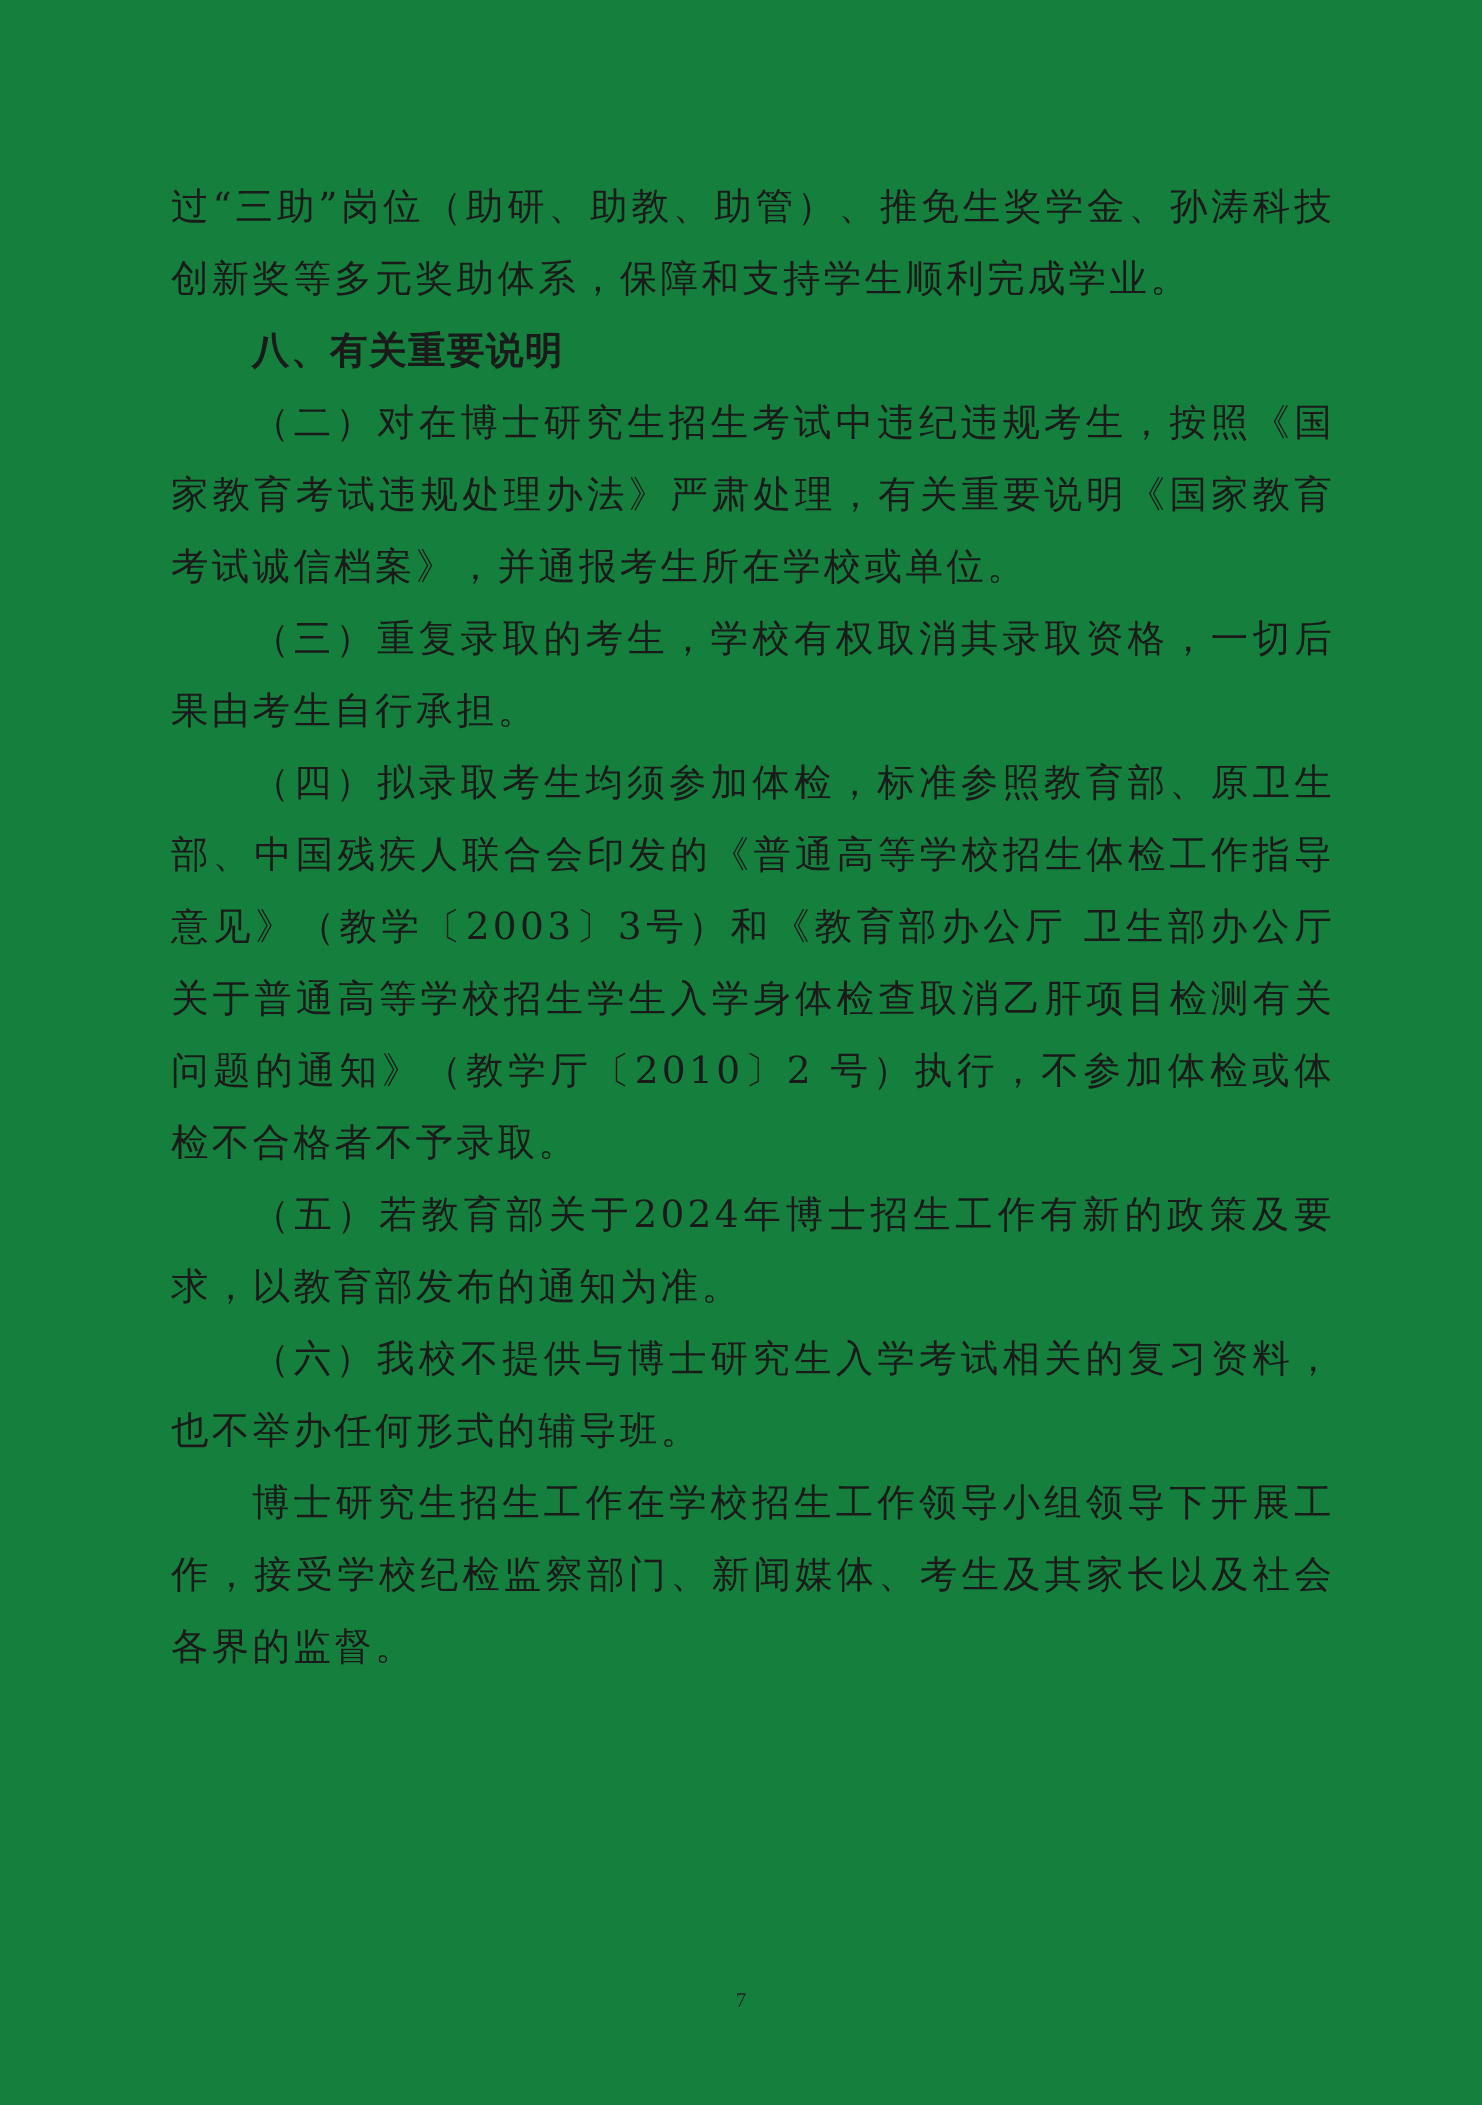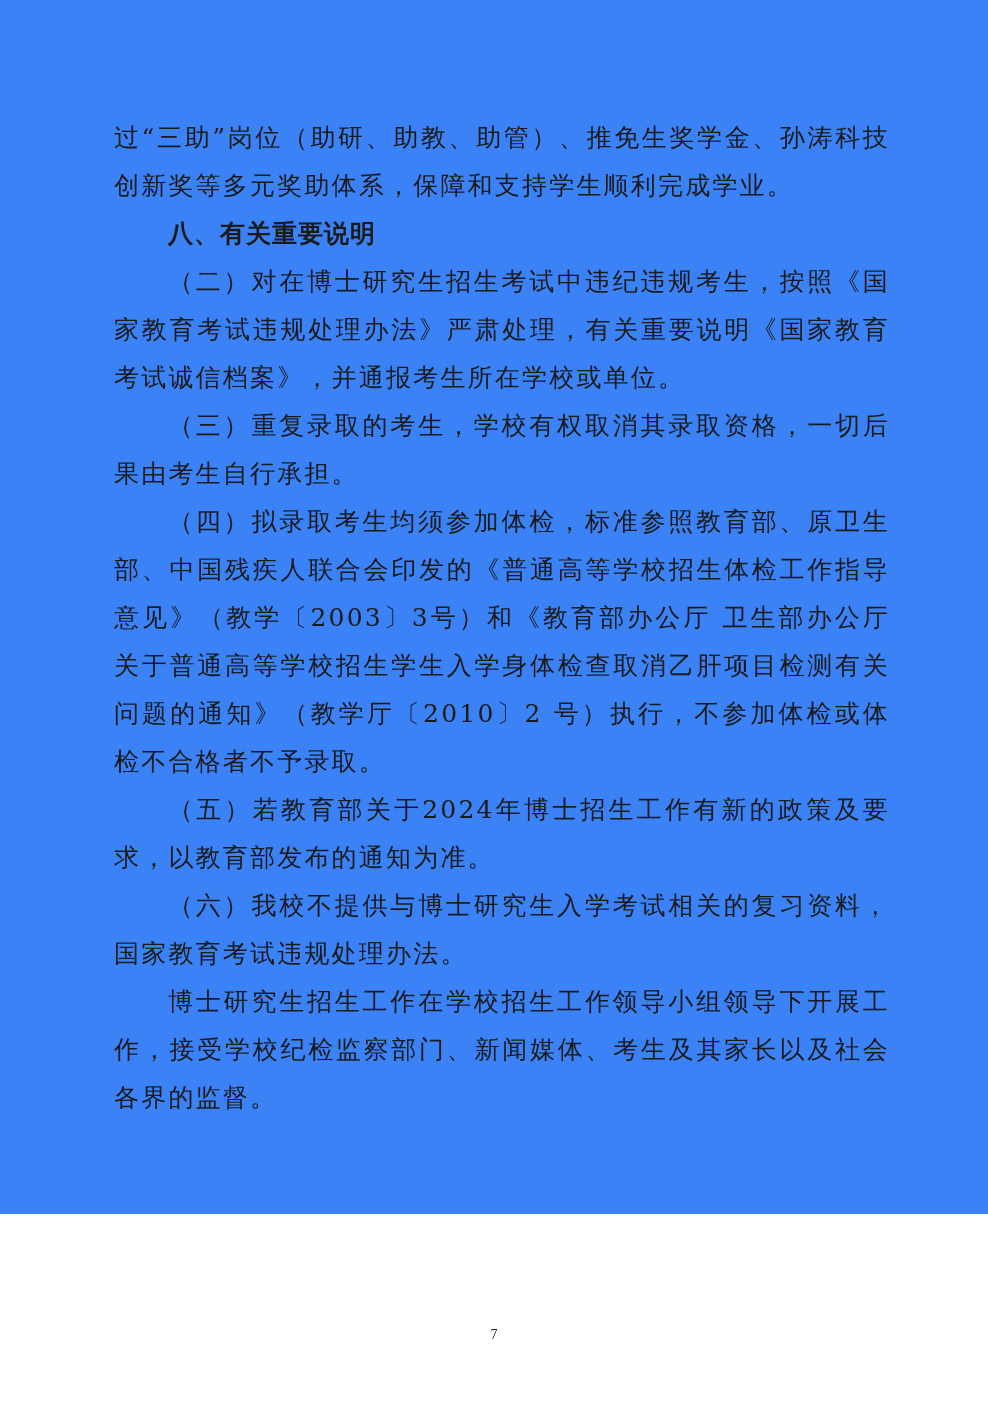--- a/index.html
+++ b/index.html
@@ -1,48 +1,48 @@
 <!DOCTYPE html>
 <html><head>
   <meta charset="utf-8">
   <style>
     html, body { margin: 0; padding: 0; background: #ffffff; }
     body { width: 988px; height: 1403px; position: relative; overflow: hidden; }
     .page {
-      position: absolute; left: 0; top: 0; width: 988px; height: 1214px; background: #3b82f6;
+      position: absolute; left: 0; top: 0; width: 988px; height: 1403px; background: #15803d;
     }
     .content {
       position: absolute; left: 114px; top: 114px; width: 776px;
       font-family: "DejaVu Serif", "Liberation Serif", serif;
       font-size: 25px; color: #1a1a1a;
       line-height: 48px;
       letter-spacing: 2.2px;
       text-align: justify;
     }
     .content p { margin: 0; }
     .indent { text-indent: 54px; }
     .heading {
-      font-family: Liberation Serif, serif;
+      font-family: Liberation Sans, sans-serif;
       font-weight: bold;
       text-indent: 54px;
       letter-spacing: 1px;
     }
     .page-num {
       position: absolute; left: 0; width: 988px; top: 1327px; text-align: center;
       font-family: "Liberation Serif", serif; font-size: 14px; color: #222;
     }
   </style>
 </head>
 <body>
 
 <div class="page">
   <div class="content">
     <p>过“三助”岗位（助研、助教、助管）、推免生奖学金、孙涛科技创新奖等多元奖助体系，保障和支持学生顺利完成学业。</p>
     <p class="heading">八、有关重要说明</p>
     <p class="indent">（二）对在博士研究生招生考试中违纪违规考生，按照《国家教育考试违规处理办法》严肃处理，有关重要说明《国家教育考试诚信档案》，并通报考生所在学校或单位。</p>
     <p class="indent">（三）重复录取的考生，学校有权取消其录取资格，一切后果由考生自行承担。</p>
     <p class="indent">（四）拟录取考生均须参加体检，标准参照教育部、原卫生部、中国残疾人联合会印发的《普通高等学校招生体检工作指导意见》（教学〔2003〕3号）和《教育部办公厅 卫生部办公厅关于普通高等学校招生学生入学身体检查取消乙肝项目检测有关问题的通知》（教学厅〔2010〕2 号）执行，不参加体检或体检不合格者不予录取。</p>
     <p class="indent">（五）若教育部关于2024年博士招生工作有新的政策及要求，以教育部发布的通知为准。</p>
-    <p class="indent">（六）我校不提供与博士研究生入学考试相关的复习资料，国家教育考试违规处理办法。</p>
+    <p class="indent">（六）我校不提供与博士研究生入学考试相关的复习资料，也不举办任何形式的辅导班。</p>
     <p class="indent">博士研究生招生工作在学校招生工作领导小组领导下开展工作，接受学校纪检监察部门、新闻媒体、考生及其家长以及社会各界的监督。</p>
   </div>
   <div class="page-num">7</div>
 </div>
 
 </body></html>

